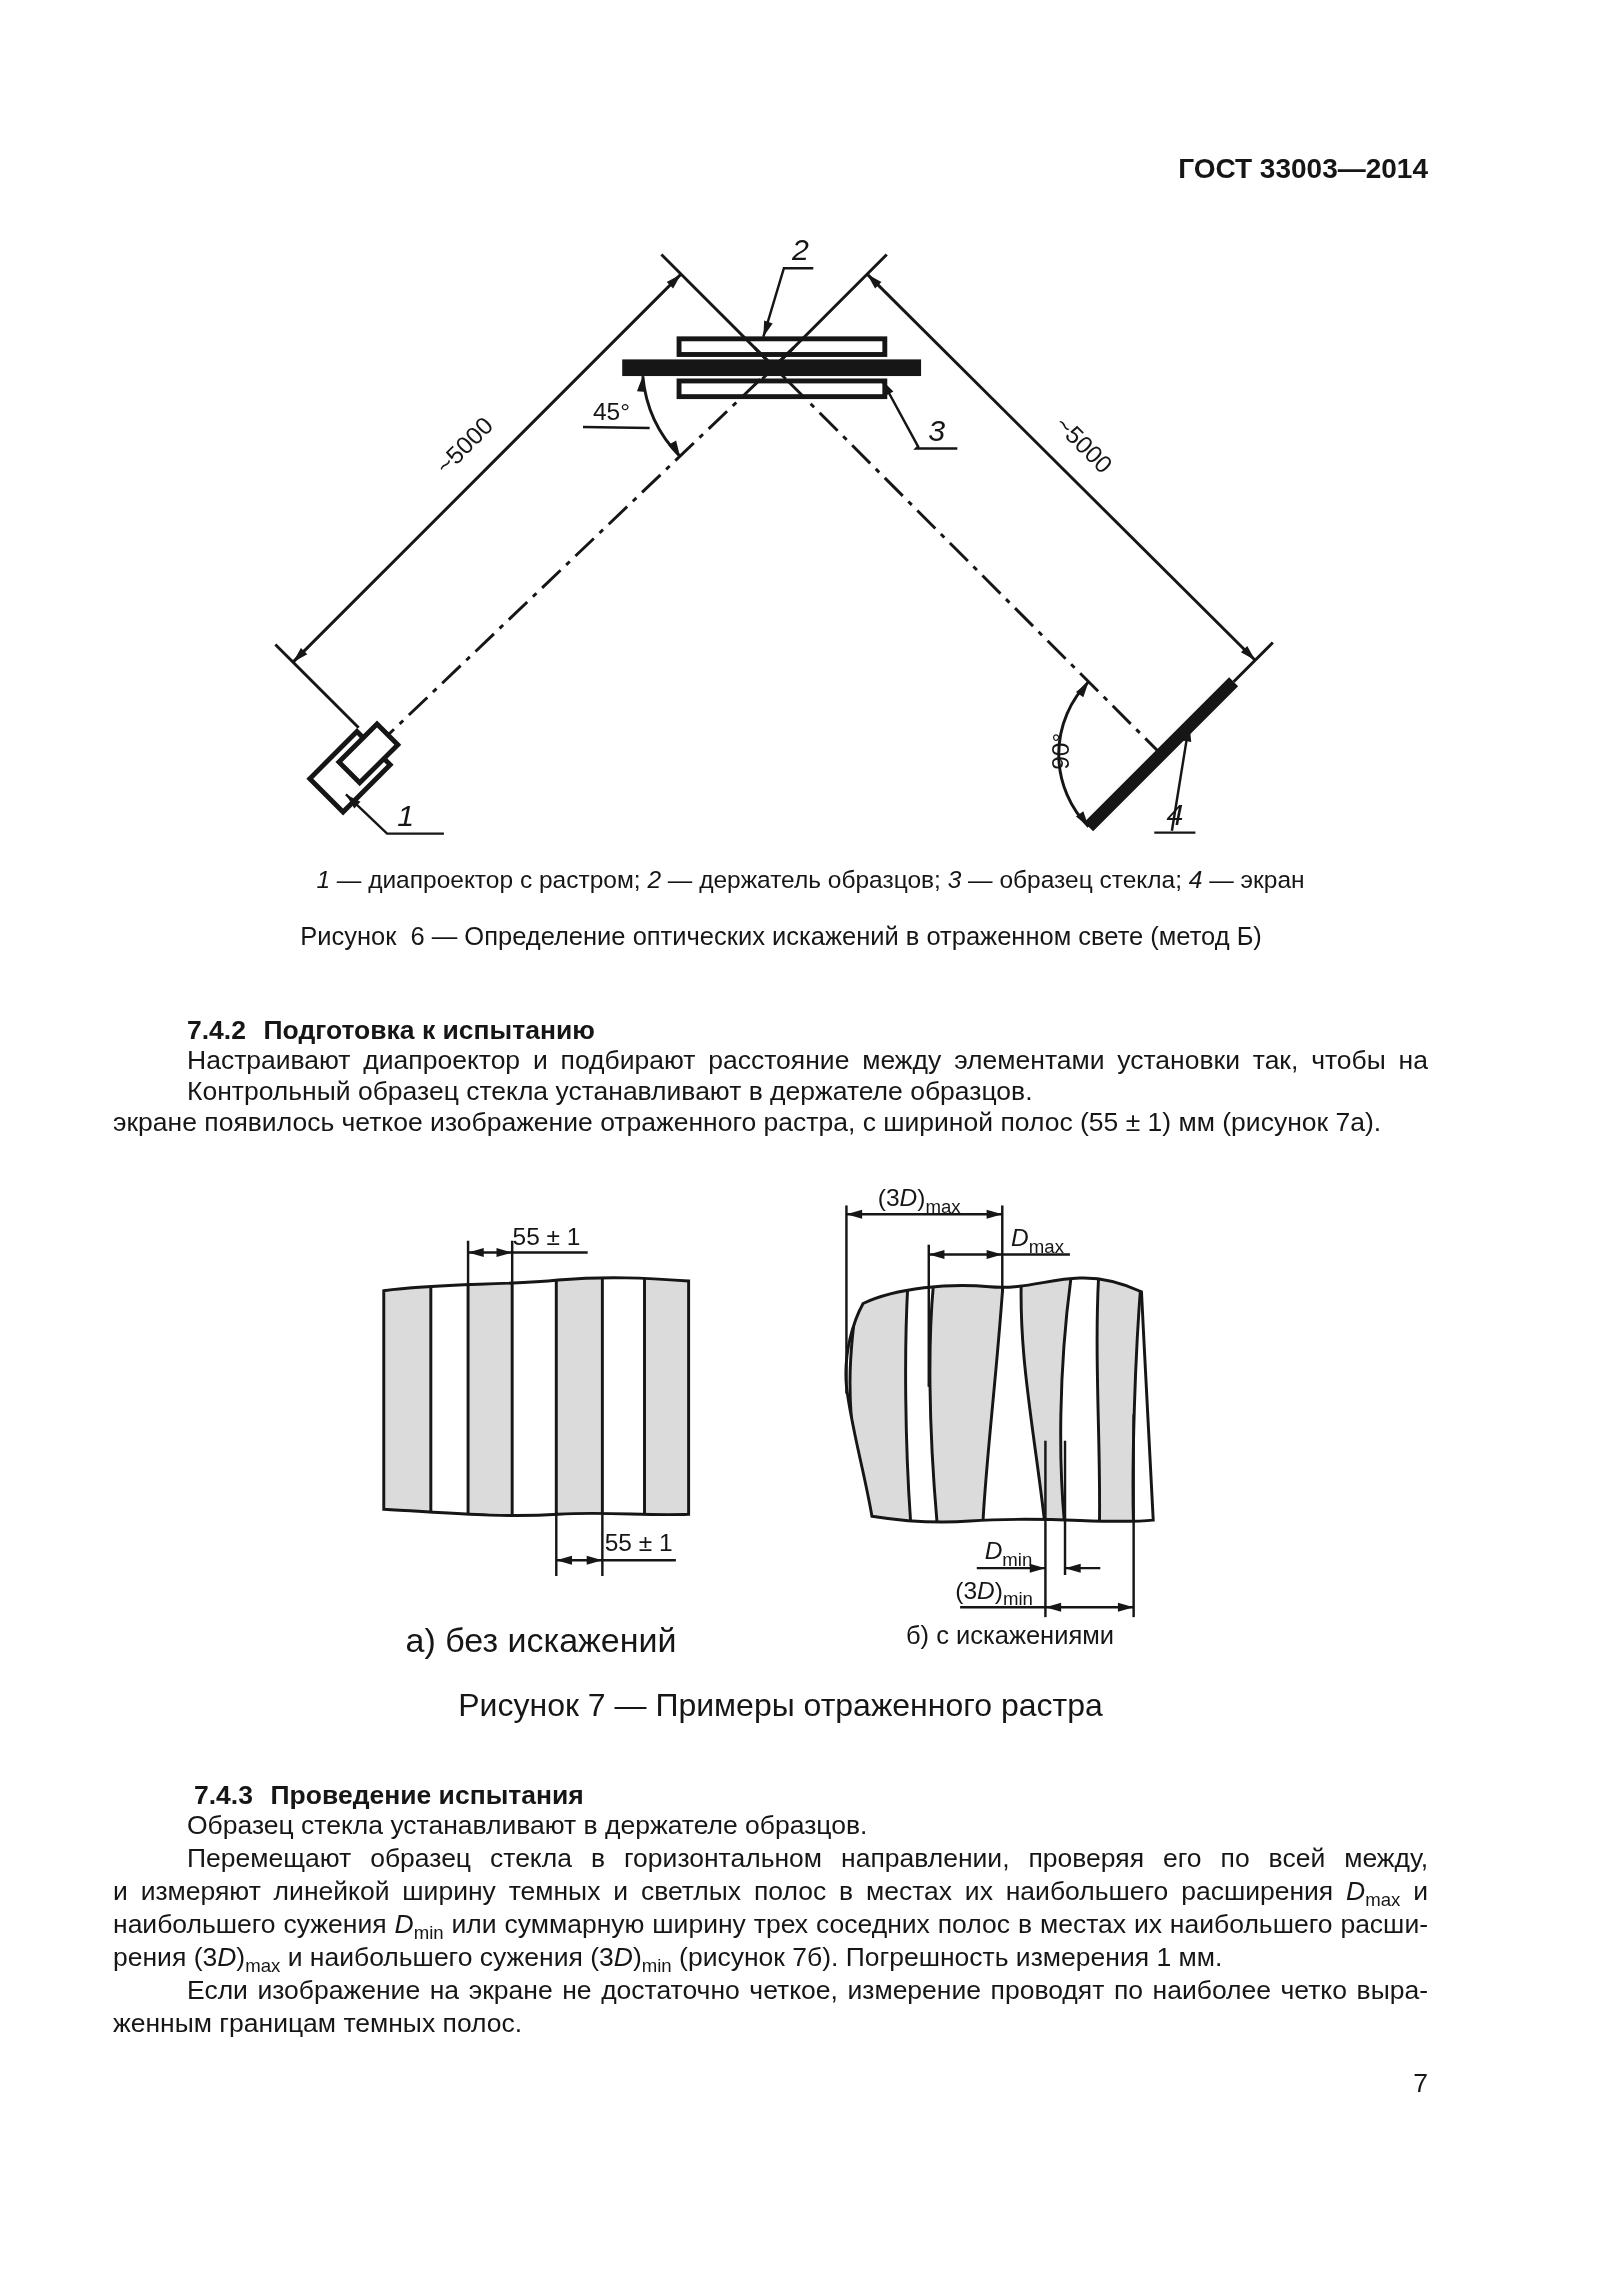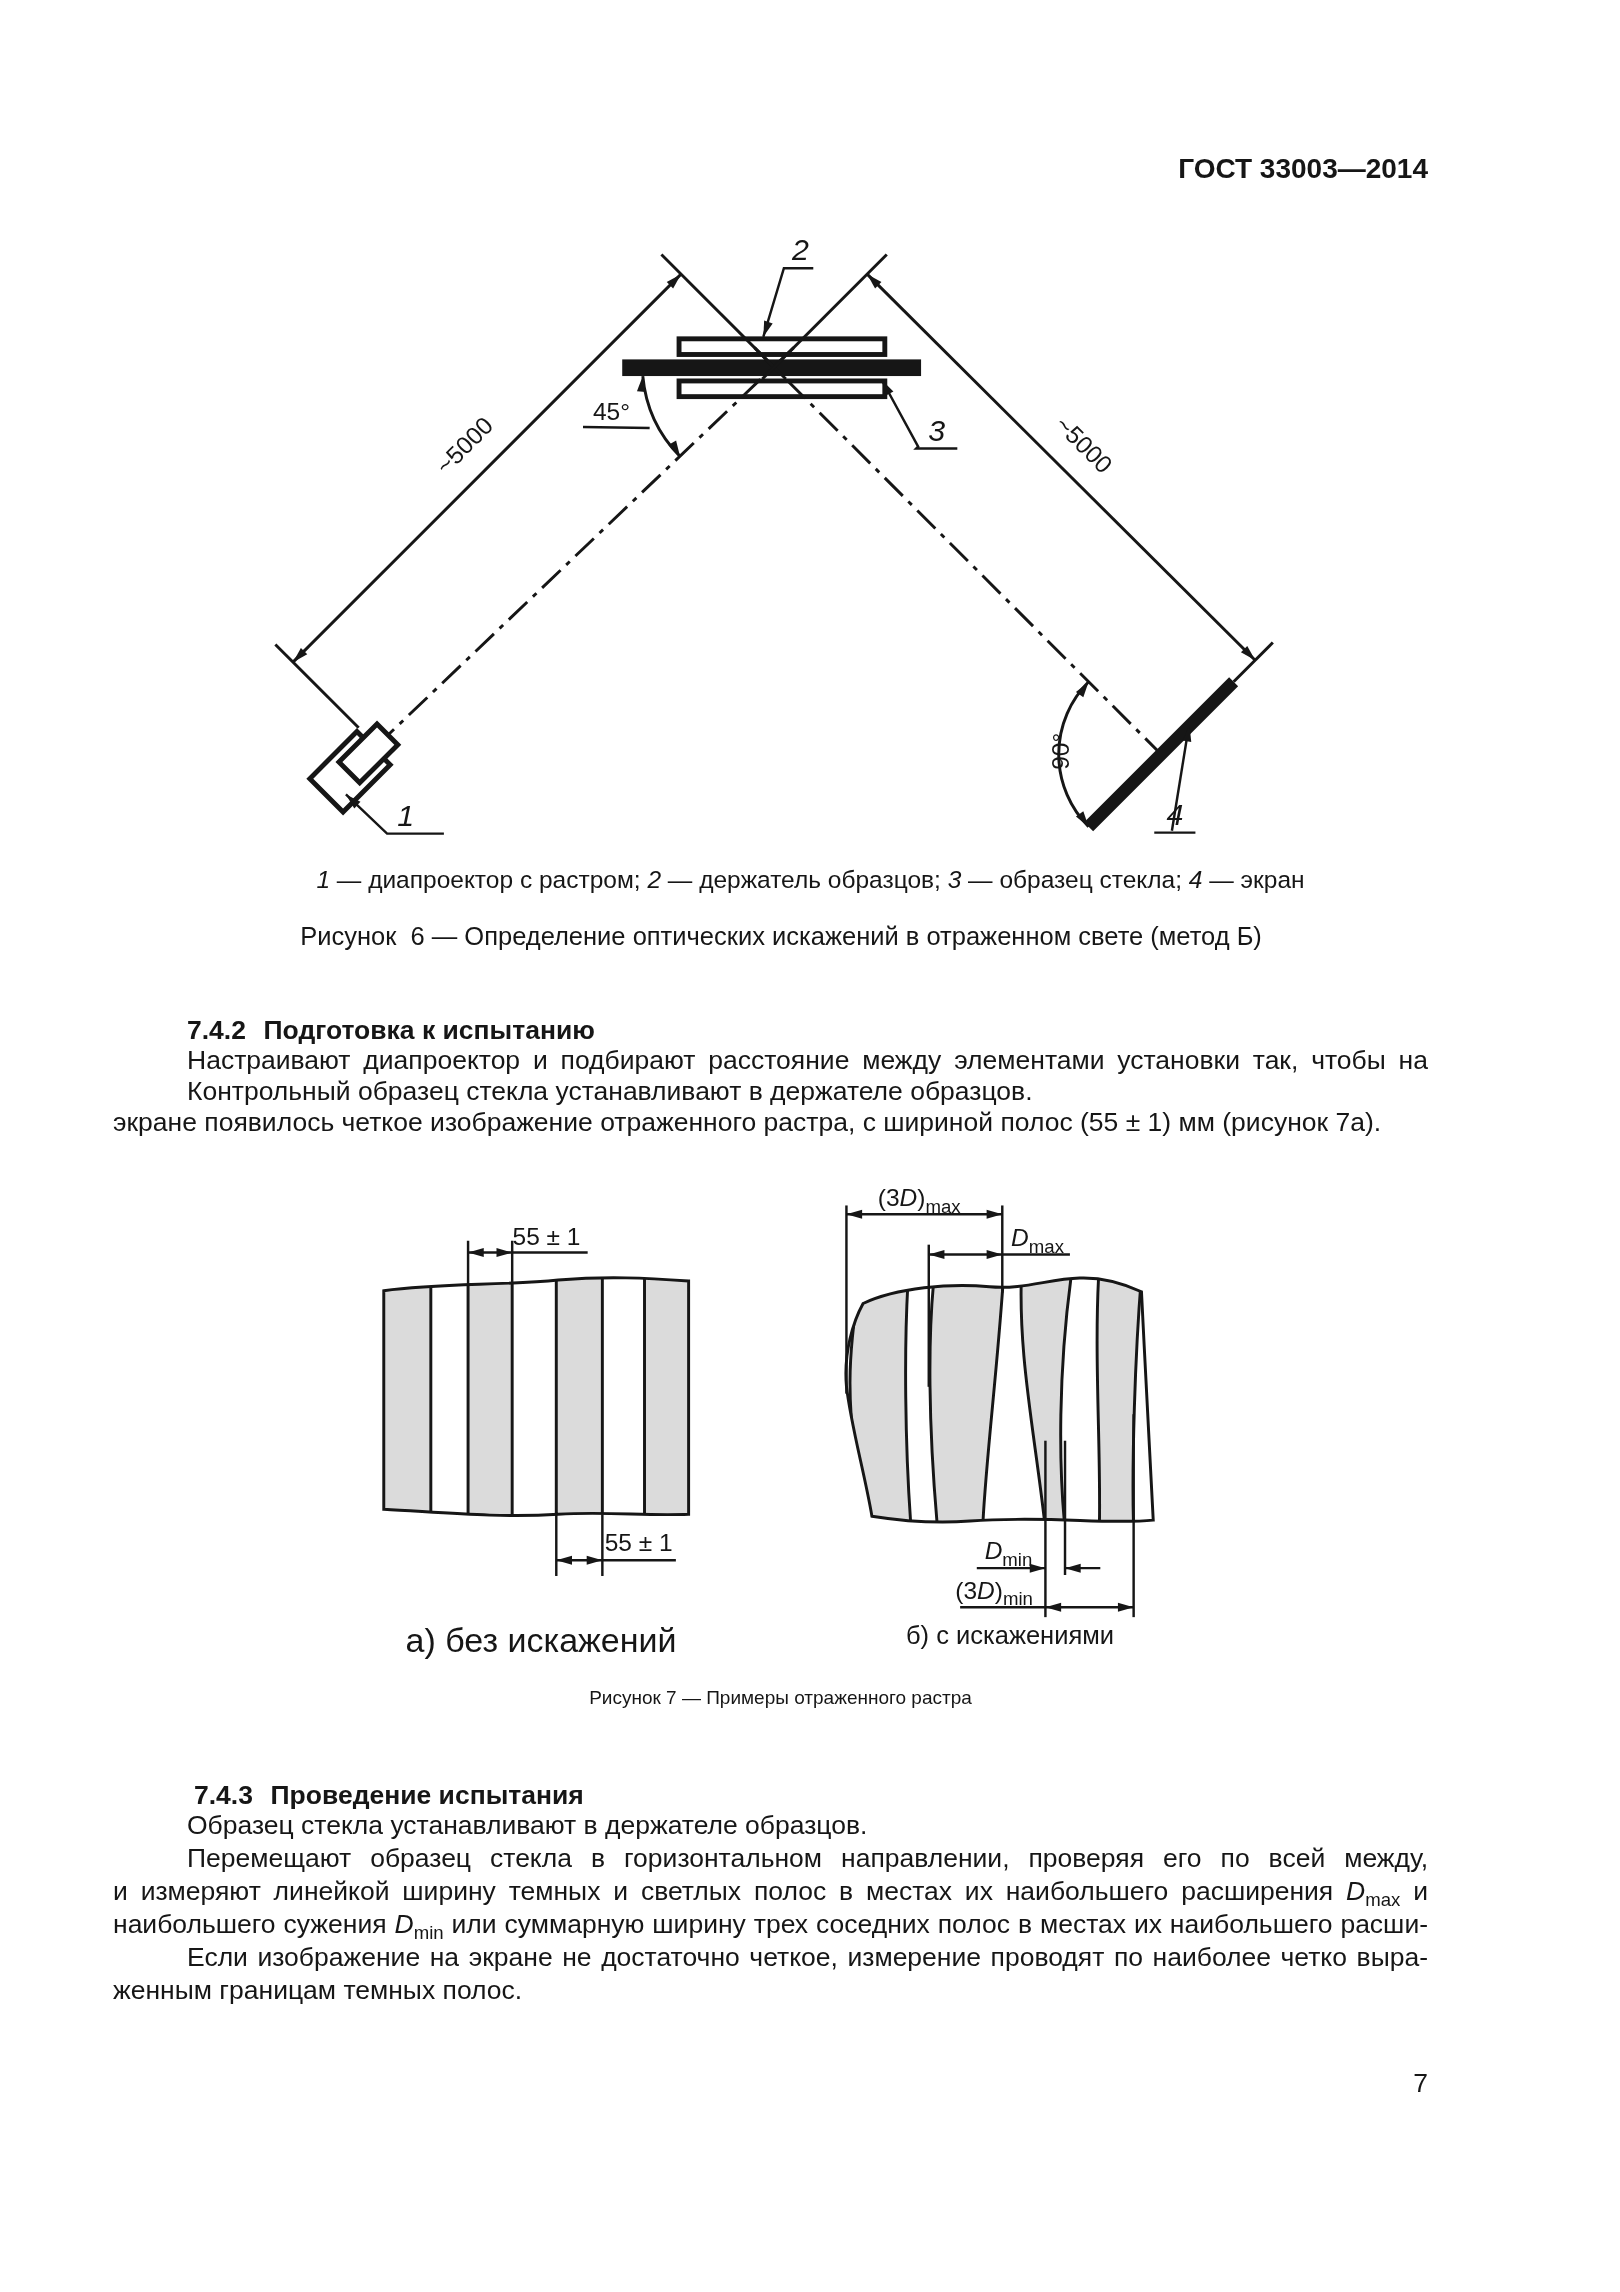--- a/index.html
+++ b/index.html
@@ -6,21 +6,21 @@
   html,body { width:1620px; height:2293px; background:#ffffff; position:relative;
     font-family:"Liberation Sans", sans-serif; color:#161616; }
   .abs { position:absolute; }
   .hdr { left:113px; width:1315px; top:153px; text-align:right;
     font-weight:bold; font-size:28px; white-space:pre; }
   .centerline-cap { text-align:center; white-space:pre; }
   .legend { left:59px; width:1503px; top:866px; font-size:24.5px; }
   .fig6cap { left:59px; width:1444px; top:922px; font-size:25.5px; }
   .figacap { left:394px; width:294px; top:1621px; font-size:34px; }
   .figbcap { left:863px; width:294px; top:1621px; font-size:25.5px; }
-  .fig7cap { left:59px; width:1443px; top:1687px; font-size:19px; }
+  .fig7cap { left:59px; width:1443px; top:1687px; font-size:32px; }
   .heading { font-weight:bold; font-size:26.5px; white-space:pre; }
   .h742 { left:187px; top:1015px; }
   .h743 { left:194px; top:1780px; }
   .bodyblock { left:113px; width:1315px; font-size:26.5px; }
   .b742 { top:1045px; }
   .b743 { top:1809px; }
   .b742 .bline { line-height:31px; }
   .b743 .bline { line-height:33px; }
   .bline { text-align:left; }
   .bline.ind { text-indent:74px; }
@@ -211,18 +211,19 @@
 <div class="abs figacap centerline-cap">а) без искажений</div>
 <div class="abs figbcap centerline-cap">б) с искажениями</div>
 <div class="abs fig7cap centerline-cap">Рисунок 7 — Примеры отраженного растра</div>
 
 <div class="abs heading h743"><span>7.4.3</span><span style="display:inline-block;width:17.6px;"></span><span>Проведение испытания</span></div>
 <div class="abs bodyblock b743">
     <div class="bline ind">Образец стекла устанавливают в держателе образцов.</div>
     <div class="bline ind just">Перемещают образец стекла в горизонтальном направлении, проверяя его по всей между,</div>
     <div class="bline just">и измеряют линейкой ширину темных и светлых полос в местах их наибольшего расширения <i>D</i><sub>max</sub> и</div>
     <div class="bline just">наибольшего сужения <i>D</i><sub>min</sub> или суммарную ширину трех соседних полос в местах их наибольшего расши-</div>
+    <div class="bline">рения (3<i>D</i>)<sub>max</sub> и наибольшего сужения (3<i>D</i>)<sub>min</sub> (рисунок 7б). Погрешность измерения 1 мм.</div>
     <div class="bline ind just">Если изображение на экране не достаточно четкое, измерение проводят по наиболее четко выра-</div>
     <div class="bline">женным границам темных полос.</div>
   </div>
 
 <div class="abs pagenum">7</div>
 
 
 </body></html>

